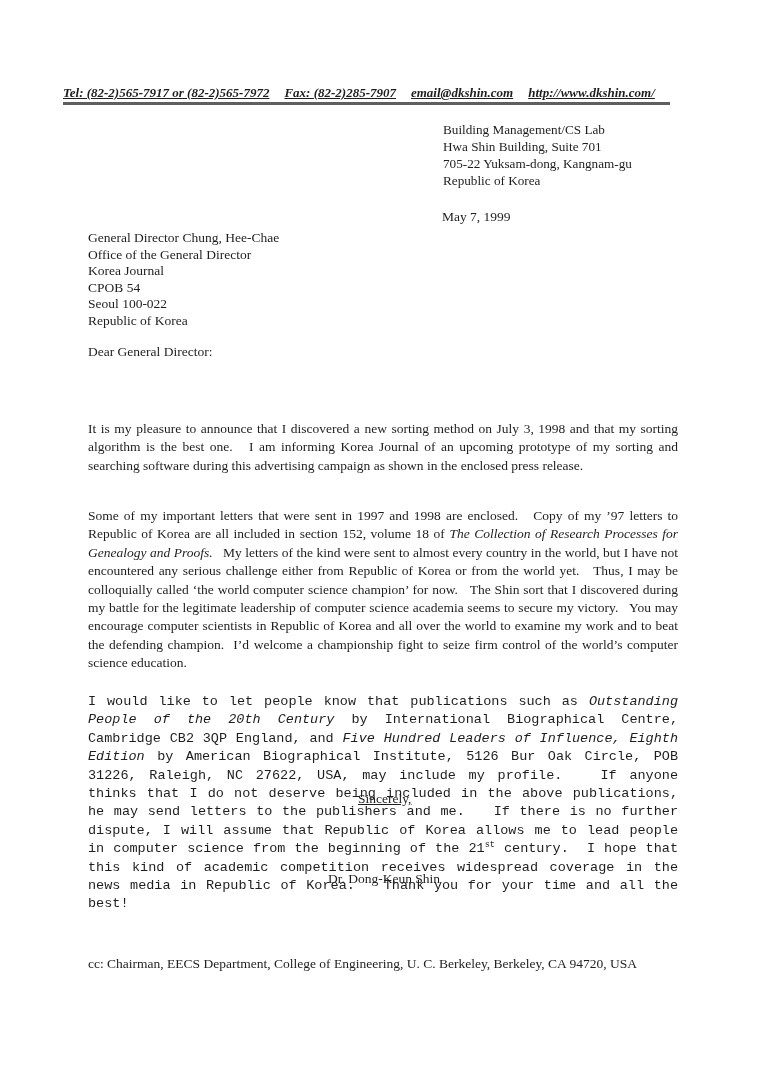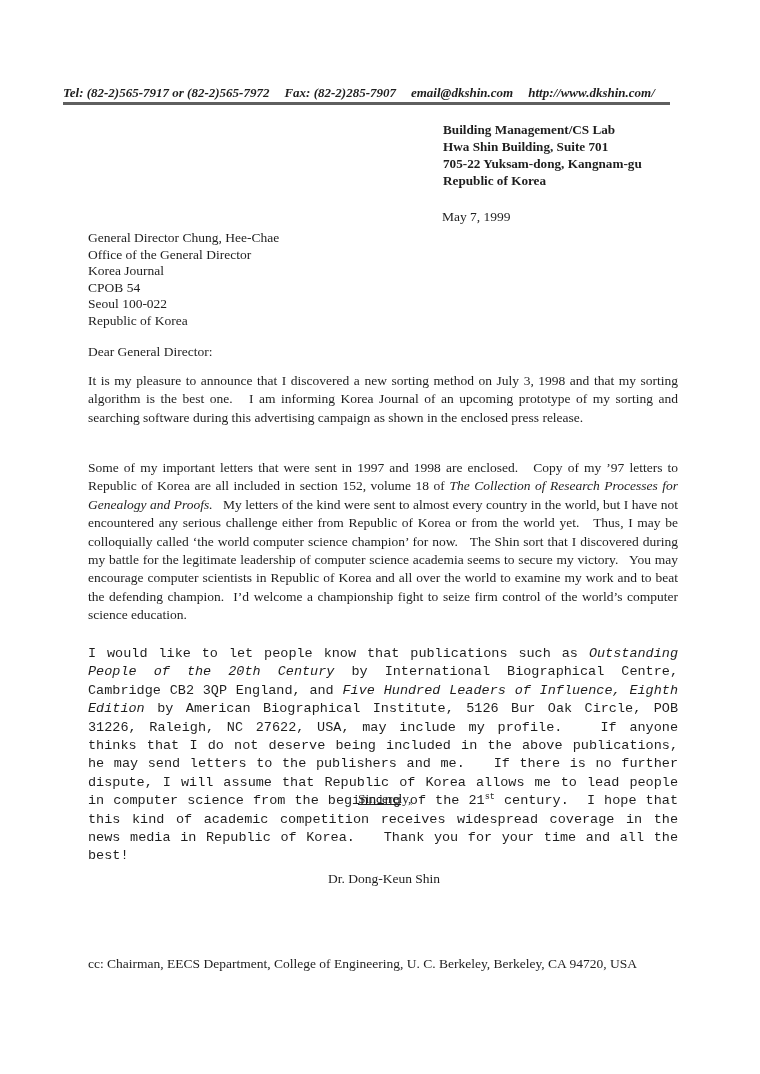--- a/index.html
+++ b/index.html
@@ -23,29 +23,30 @@
     top: 85px;
     font-size: 13px;
     font-style: italic;
     font-weight: bold;
     white-space: nowrap;
     border-bottom: 3px solid #5f5f5f;
     padding-bottom: 1px;
     padding-right: 3px;
   }
   .contact-rule .seg {
+    text-decoration: underline;
     margin-right: 15px;
   }
   .contact-rule .seg.last { margin-right: 12px; }
 
   .sender {
     position: absolute;
     left: 443px;
     top: 121px;
-    font-weight: bold;
+    font-weight: normal;
     font-size: 13.2px;
     line-height: 17px;
     white-space: nowrap;
   }
   .date-line {
     position: absolute;
     left: 442px;
     top: 209px;
     font-size: 13.5px;
   }
@@ -64,20 +65,21 @@
     font-size: 13.5px;
   }
   .para {
     position: absolute;
     left: 88px;
     width: 590px;
     font-size: 13.5px;
     line-height: 18.4px;
     text-align: justify;
     white-space: pre-wrap;
+    margin-top: 48px;
   }
   #para-0 { top: 372px; }
   #para-1 { top: 459px; }
   #para-2 { top: 645px; font-family: Liberation Mono, monospace; }
   .para .it { font-style: italic; }
   .para sup {
     font-size: 8.5px;
     line-height: 0;
     vertical-align: super;
   }

